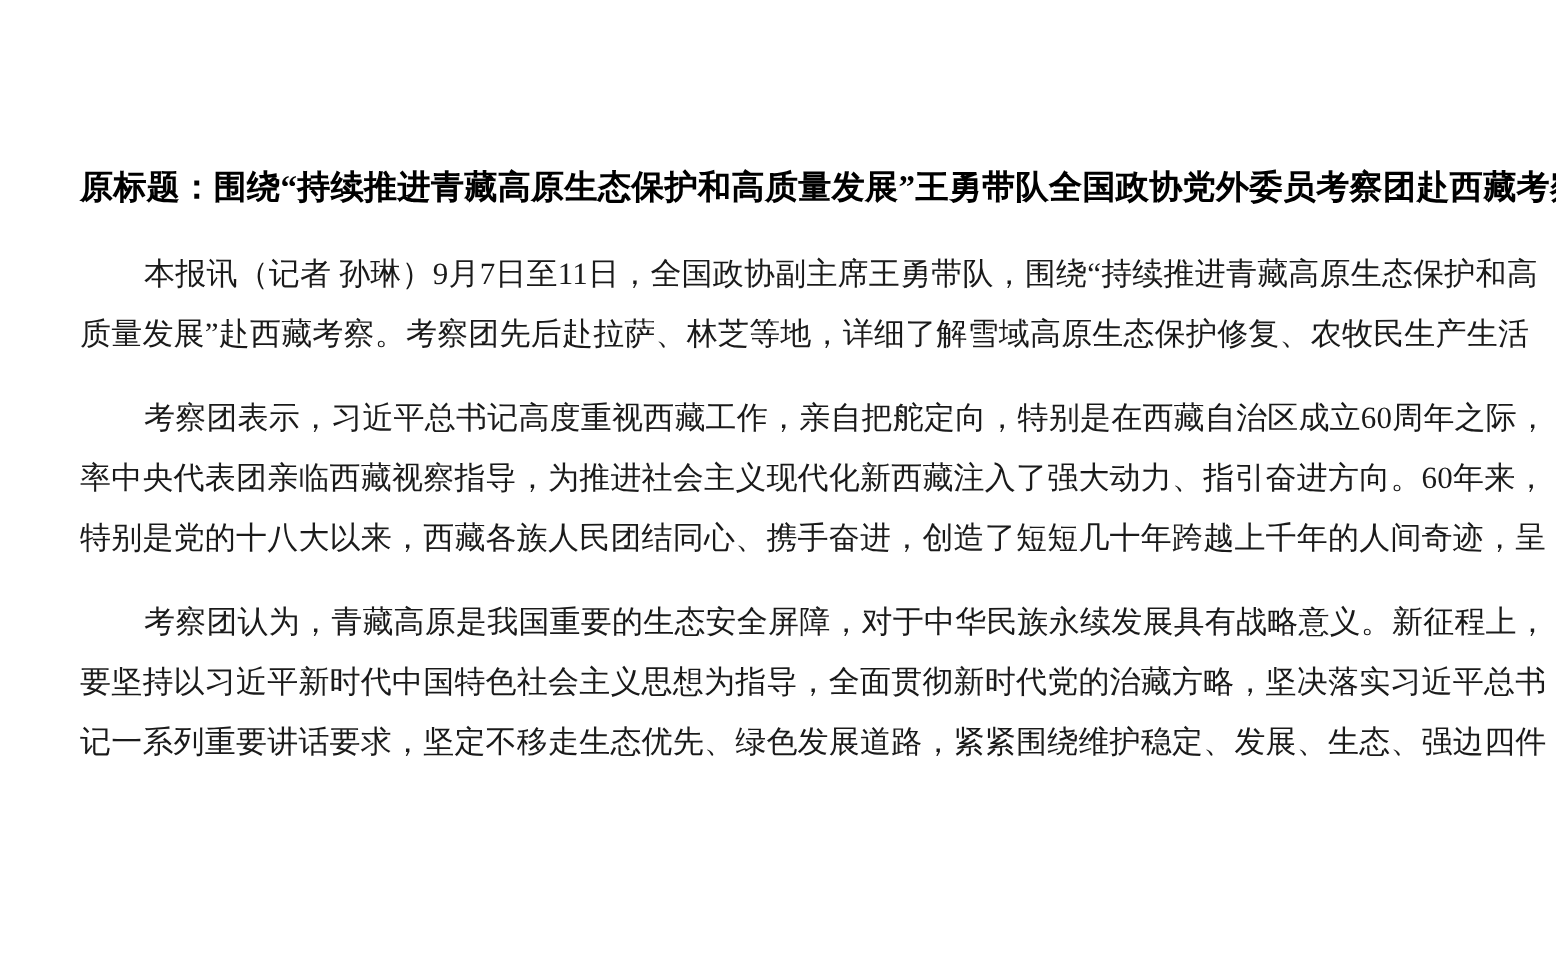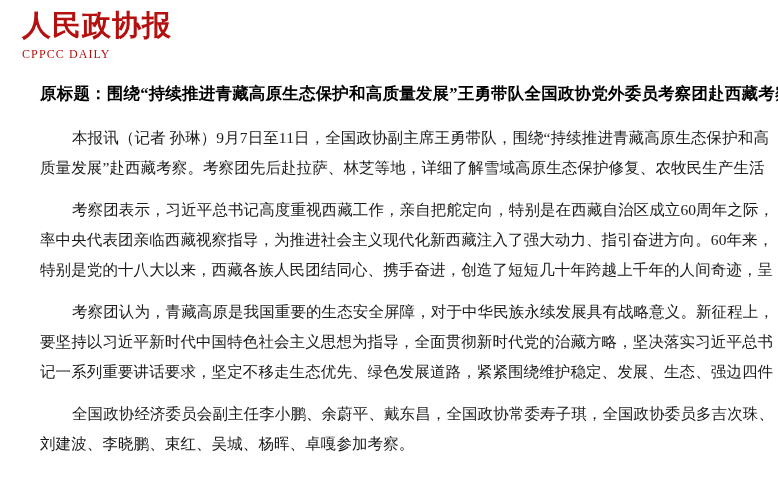--- a/index.html
+++ b/index.html
@@ -80,29 +80,24 @@
   }
   .para-last {
     margin-bottom: 0;
   }
 </style>
 </head>
 <body>
 
 <div class="page">
 
-  <div class="masthead">
-    <div class="masthead-cn">人民政协报</div>
-    <div class="masthead-en">CPPCC DAILY</div>
-  </div>
 
   <div class="article">
     <div class="headline">原标题：围绕“持续推进青藏高原生态保护和高质量发展”王勇带队全国政协党外委员考察团赴西藏考察</div>
 
     <div class="body-block">
       <p class="para two-line">本报讯（记者 孙琳）9月7日至11日，全国政协副主席王勇带队，围绕“持续推进青藏高原生态保护和高质量发展”赴西藏考察。考察团先后赴拉萨、林芝等地，详细了解雪域高原生态保护修复、农牧民生产生活及高原特色优势产业发展情况，并与当地干部群众深入交流。</p>
       <p class="para three-line">考察团表示，习近平总书记高度重视西藏工作，亲自把舵定向，特别是在西藏自治区成立60周年之际，率中央代表团亲临西藏视察指导，为推进社会主义现代化新西藏注入了强大动力、指引奋进方向。60年来，特别是党的十八大以来，西藏各族人民团结同心、携手奋进，创造了短短几十年跨越上千年的人间奇迹，呈现出政治安定、社会稳定、民族团结、经济发展、人民安居乐业的欣欣向荣景象。</p>
       <p class="para three-line">考察团认为，青藏高原是我国重要的生态安全屏障，对于中华民族永续发展具有战略意义。新征程上，要坚持以习近平新时代中国特色社会主义思想为指导，全面贯彻新时代党的治藏方略，坚决落实习近平总书记一系列重要讲话要求，坚定不移走生态优先、绿色发展道路，紧紧围绕维护稳定、发展、生态、强边四件大事，合力谱写雪域高原长治久安和高质量发展新篇章。要发挥人民政协优势作用，积极履职尽责，为以高水平生态保护支撑西藏经济社会高质量发展贡献智慧和力量。</p>
-      <p class="para two-line para-last">全国政协经济委员会副主任李小鹏、余蔚平、戴东昌，全国政协常委寿子琪，全国政协委员多吉次珠、刘建波、李晓鹏、束红、吴城、杨晖、卓嘎参加考察。</p>
     </div>
   </div>
 
 </div>
 
 </body></html>

